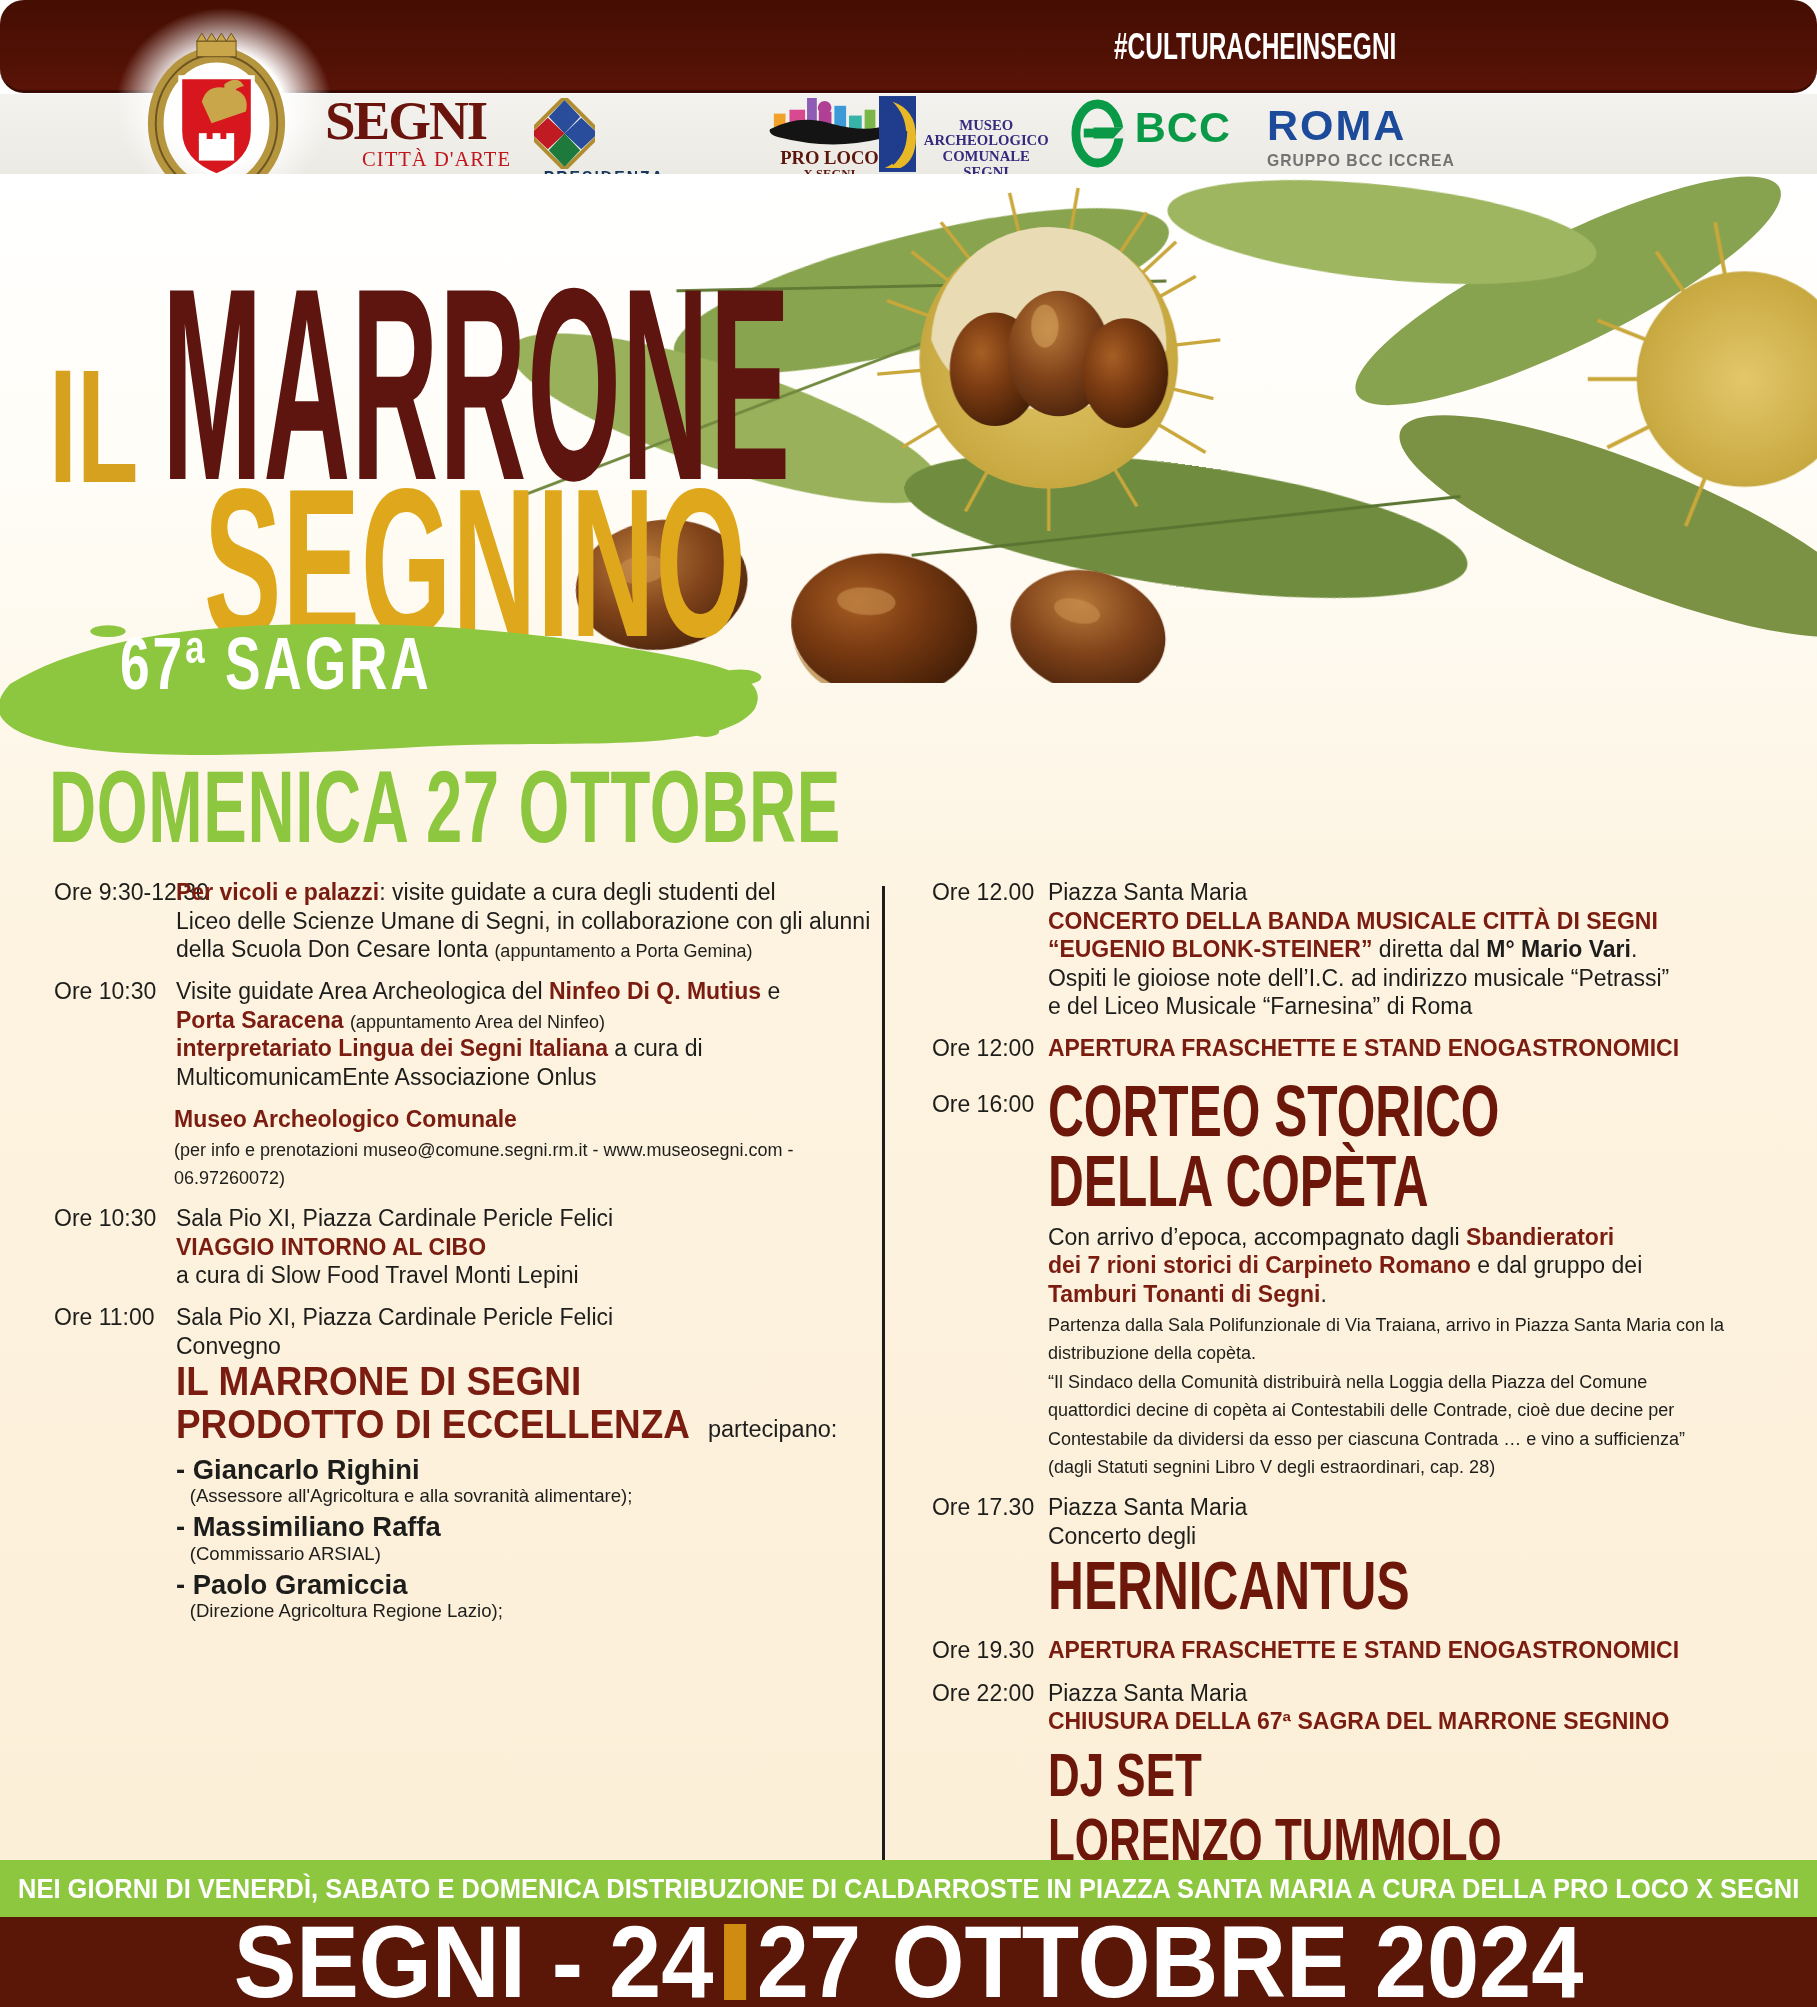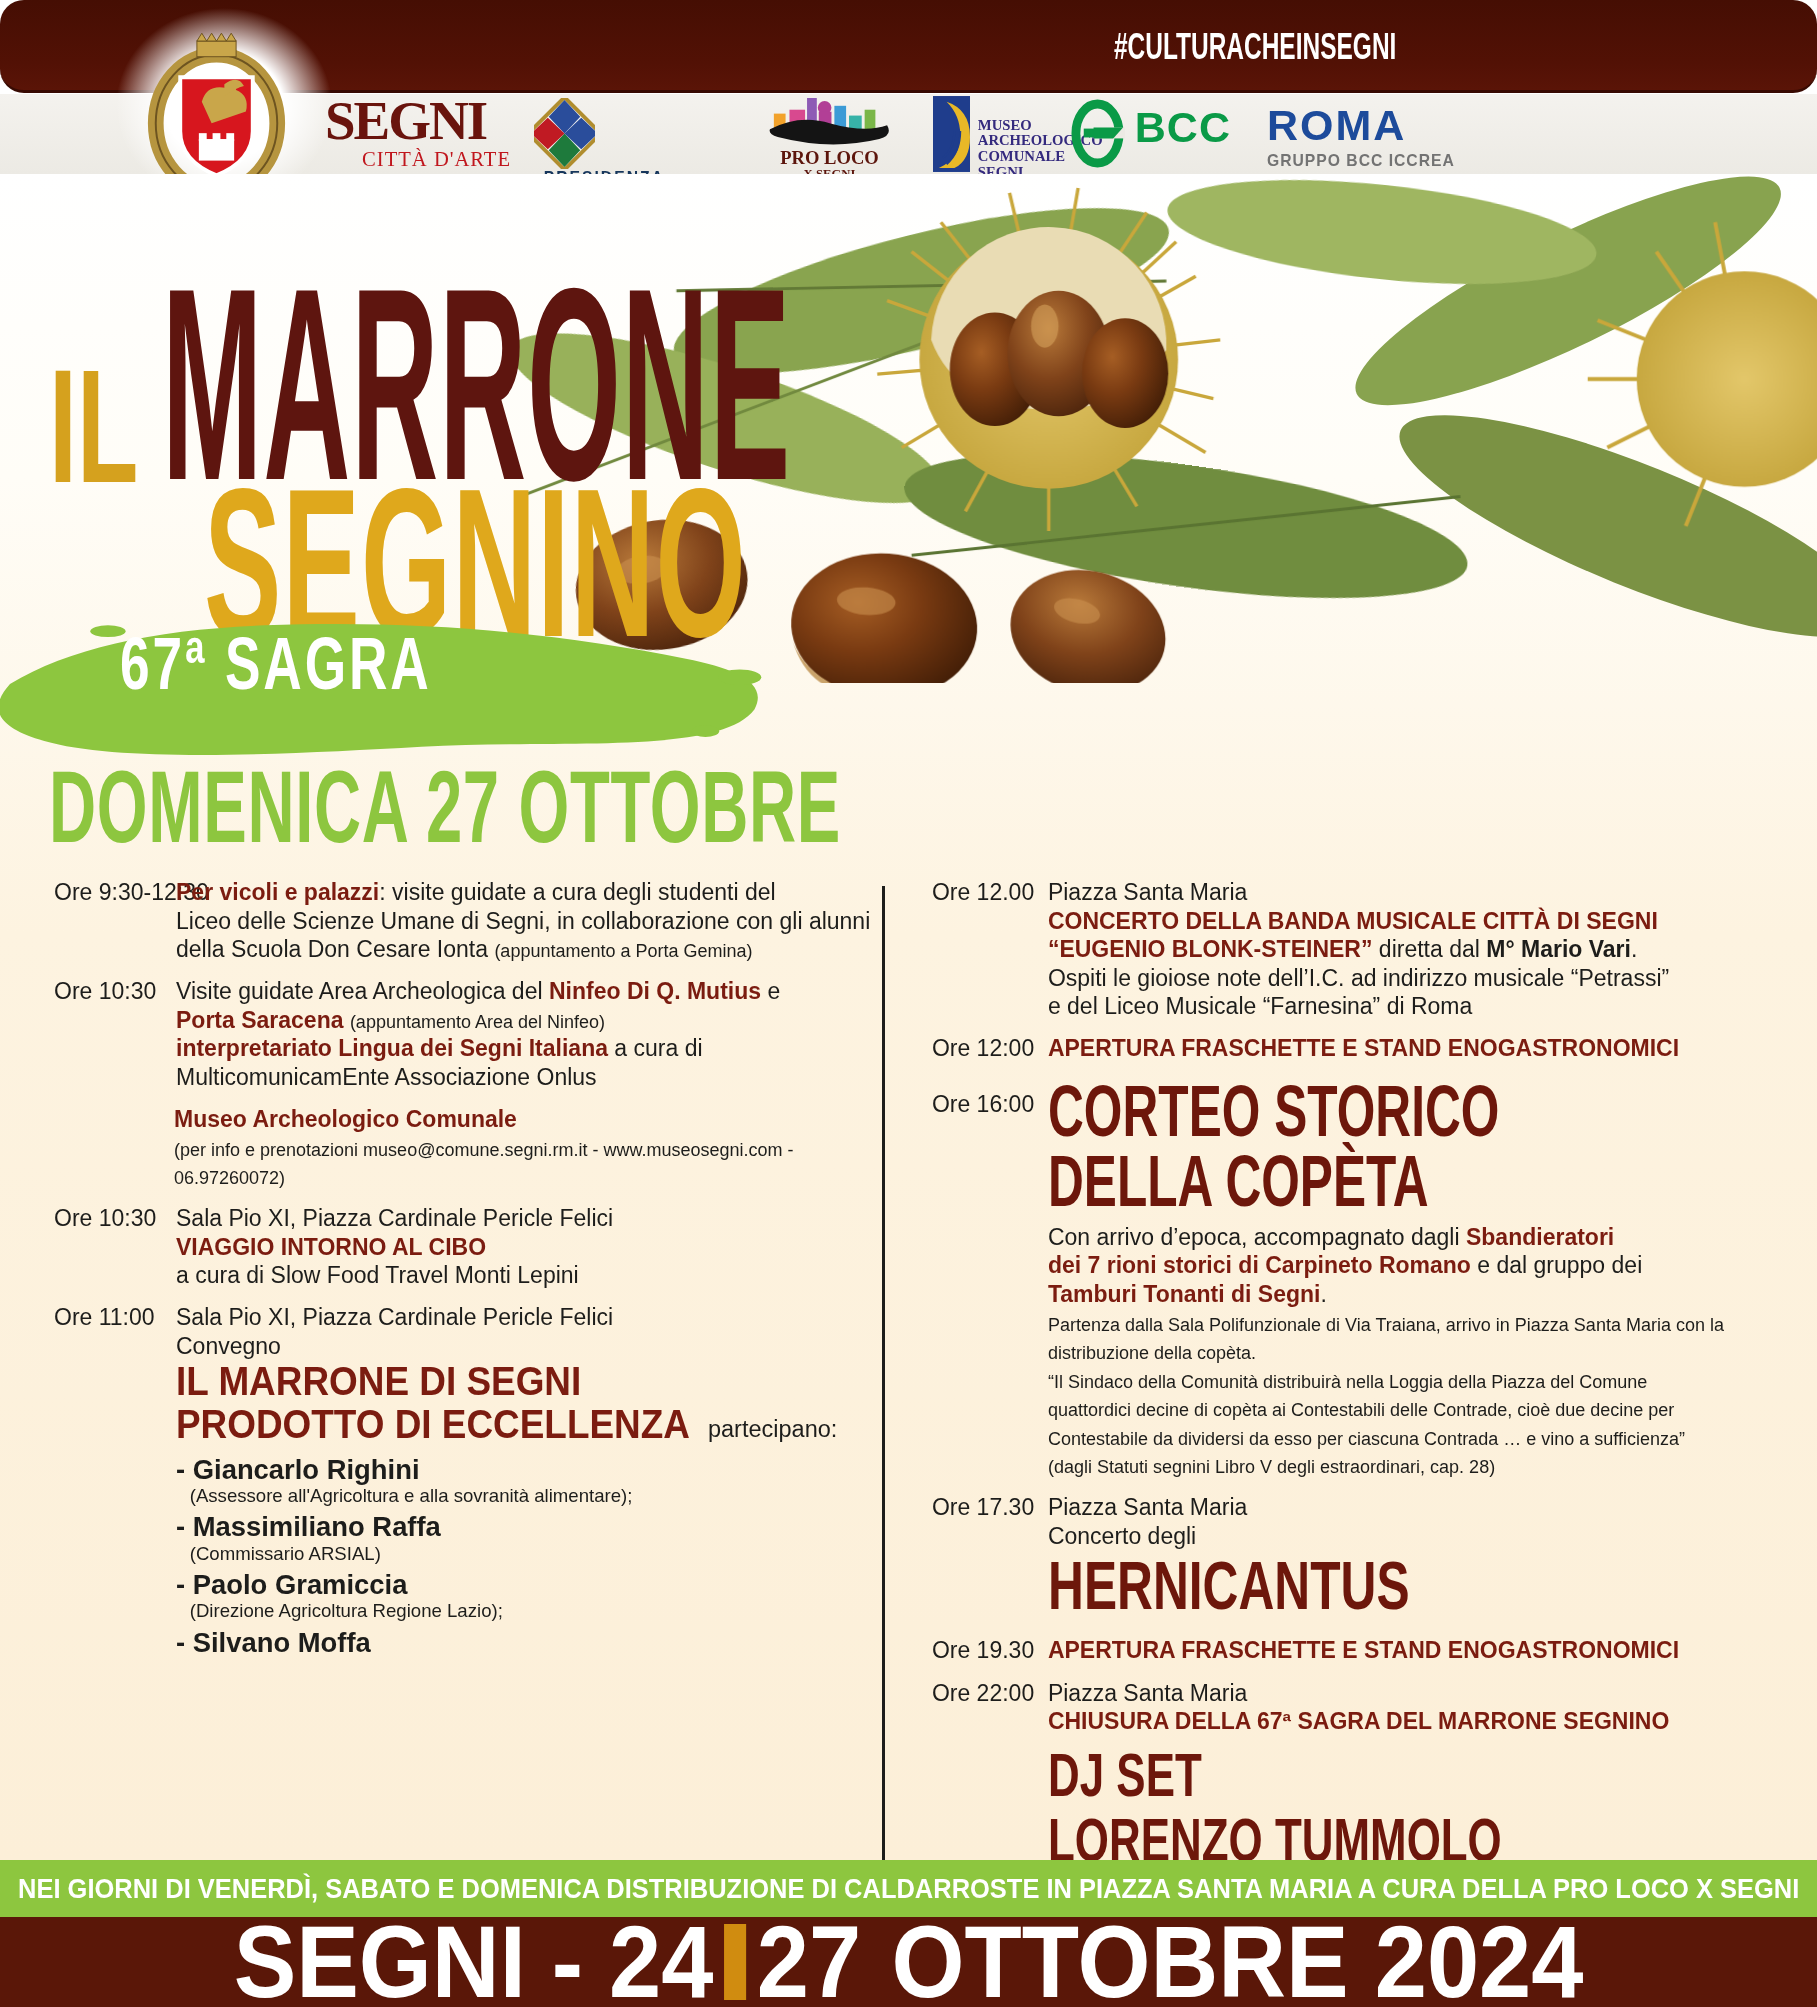--- a/index.html
+++ b/index.html
@@ -25,21 +25,21 @@
   .segni-logo .t2{font-family:"Liberation Serif",serif;color:#c0161d;font-size:20.6px;
                   letter-spacing:1px;margin-top:2px;text-align:right;}
   .regione{position:absolute;left:534px;top:98px;display:flex;align-items:flex-start;flex-direction:column;}
   .regione .txt{margin-left:9.8px;color:#16365c;}
   .regione .p{font-size:15.7px;font-weight:bold;letter-spacing:2px;}
   .regione .r{font-size:28px;letter-spacing:1px;border-top:2px solid #16365c;border-bottom:2px solid #16365c;padding:0 2px;}
   .regione .l{font-size:28px;letter-spacing:1px;padding:0 2px;}
   .proloco{position:absolute;left:766px;top:92px;width:127px;text-align:center;}
   .proloco .t1{font-family:"Liberation Serif",serif;font-weight:bold;color:#5c150c;font-size:18.6px;line-height:1;}
   .proloco .t2{font-family:"Liberation Serif",serif;font-weight:bold;color:#5c150c;font-size:12.7px;line-height:1.1;}
-  .museo{position:absolute;left:933px;top:96px;display:flex;}
+  .museo{position:absolute;left:879px;top:96px;display:flex;text-align:center;}
   .museo .txt{margin-left:7.8px;margin-top:21.6px;font-family:"Liberation Serif",serif;font-weight:bold;
               color:#342a7e;font-size:14.7px;line-height:1.08;letter-spacing:0;}
   .bccgrp{position:absolute;left:1070px;top:98px;display:flex;align-items:flex-start;}
   .bcc-txt{color:#0a9a47;font-weight:bold;font-size:43px;line-height:1;margin:7.8px 0 0 9.8px;letter-spacing:1px;}
   .roma-col{margin-left:36px;margin-top:5.9px;}
   .roma-txt{color:#1d4b9b;font-weight:bold;font-size:43px;line-height:1;letter-spacing:2px;}
   .gruppo-txt{color:#737373;font-weight:bold;font-size:15.7px;margin-top:4.9px;letter-spacing:1px;}
 
   
   .content-bg{position:absolute;left:0;top:174px;width:1817px;height:1686px;
@@ -345,21 +345,20 @@
             <div class="conv">PRODOTTO DI ECCELLENZA</div>
             <div class="partec">partecipano:</div>
           </div>
           <div class="spk">
             <div class="spk-name">- Giancarlo Righini</div>
             <div class="spk-role">(Assessore all'Agricoltura e alla sovranità alimentare);</div>
             <div class="spk-name">- Massimiliano Raffa</div>
             <div class="spk-role">(Commissario ARSIAL)</div>
             <div class="spk-name">- Paolo Gramiccia</div>
             <div class="spk-role">(Direzione Agricoltura Regione Lazio);</div>
-            <div class="spk-name">- Silvano Moffa</div>
           </div>
         </div>
       </div>
     </div>
 
     <div class="vdiv"></div>
 
     <div class="col-r">
 
       <div class="ev ev-r">

